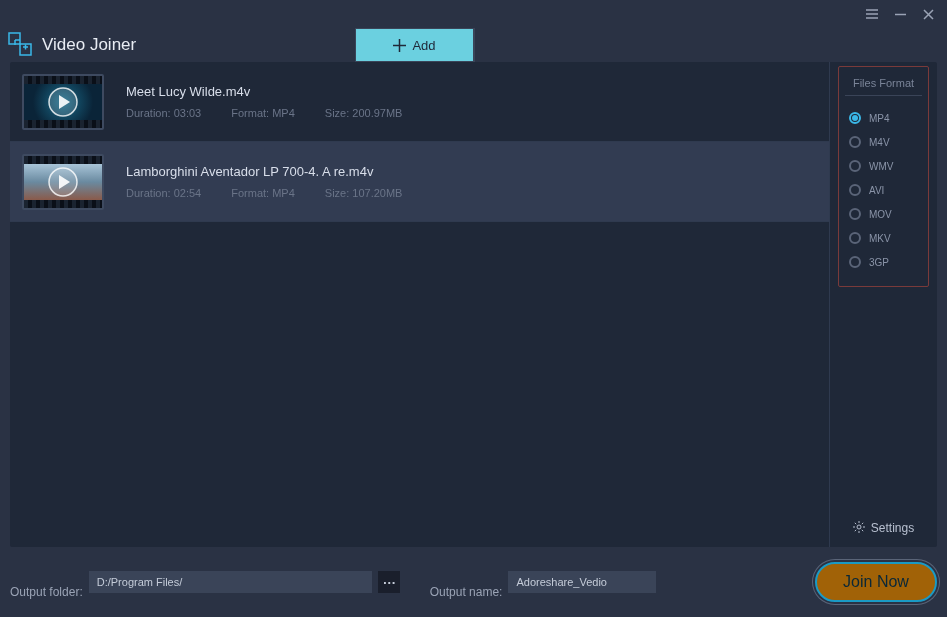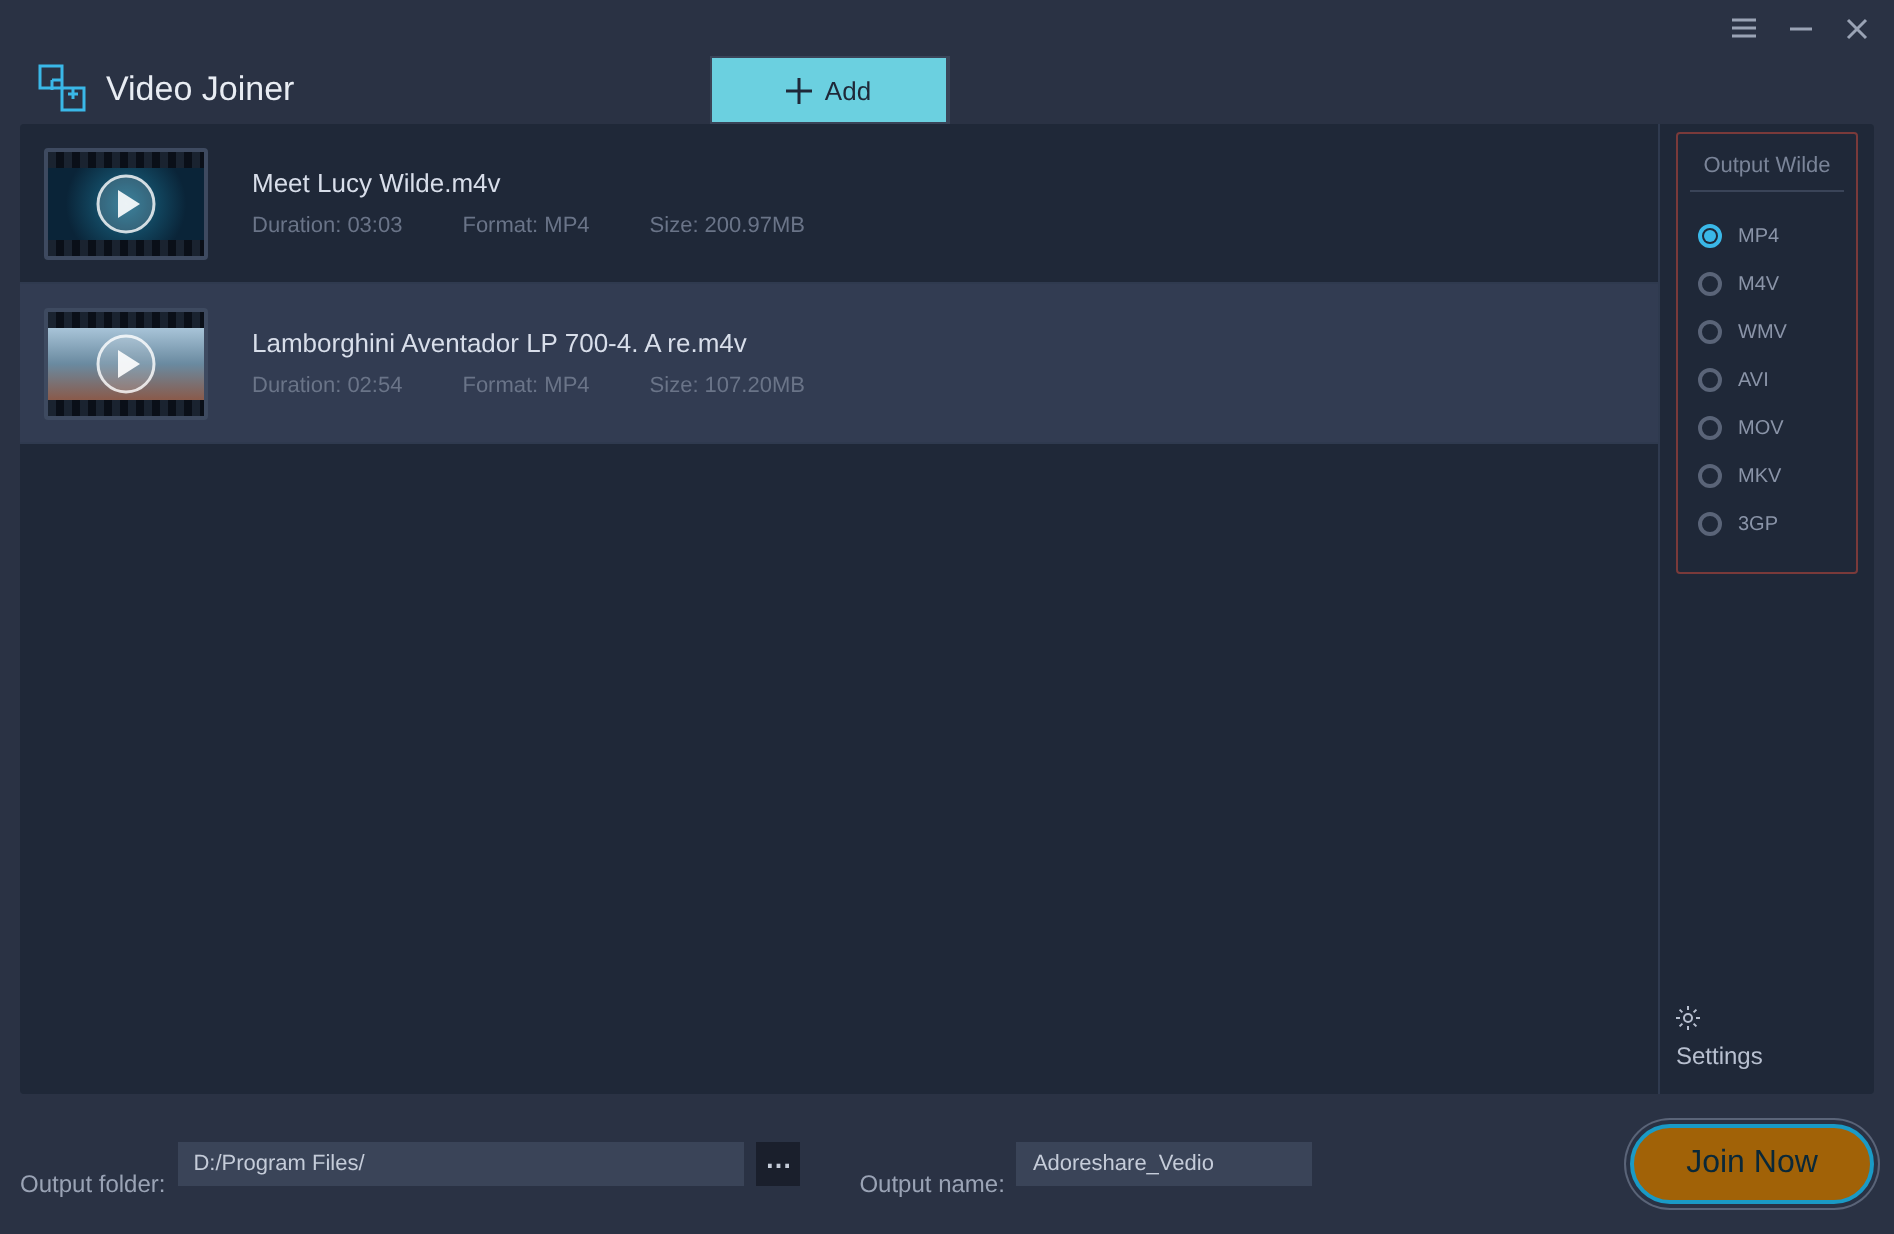--- a/index.html
+++ b/index.html
@@ -26,21 +26,21 @@
   color: #9aa3b5;
   cursor: pointer;
   display: flex;
   align-items: center;
   justify-content: center;
 }
 .header {
   height: 34px;
   display: flex;
   align-items: center;
-  padding-left: 19px;
+  padding-left: 8px;
 }
 .logo-icon {
   width: 26px;
   height: 26px;
   margin-right: 8px;
   display: flex;
   align-items: center;
   justify-content: center;
 }
 .app-title {
@@ -206,21 +206,20 @@
 }
 .settings-link {
   margin-top: auto;
   margin-bottom: 12px;
   display: flex;
   justify-content: center;
   gap: 6px;
   font-size: 12px;
   color: #b8c0d0;
   cursor: pointer;
-  flex-direction: column;
 }
 .bottom-bar {
   position: absolute;
   bottom: 0;
   left: 0;
   right: 0;
   height: 70px;
   display: flex;
   align-items: center;
   padding: 0 10px;
@@ -349,21 +348,21 @@
       <div class="file-meta">
         <span class="meta-item">Duration: 02:54</span>
         <span class="meta-item">Format: MP4</span>
         <span class="meta-item">Size: 107.20MB</span>
       </div>
     </div>
       </div>
     </div>
   <div class="side-panel">
     <div class="format-box">
-      <div class="format-title">Output Wilde</div>
+      <div class="format-title">Files Format</div>
       <div id="format-options">
           <div class="format-option selected">
             <div class="radio"></div>
             <span>MP4</span>
           </div>
           <div class="format-option">
             <div class="radio"></div>
             <span>M4V</span>
           </div>
           <div class="format-option">

